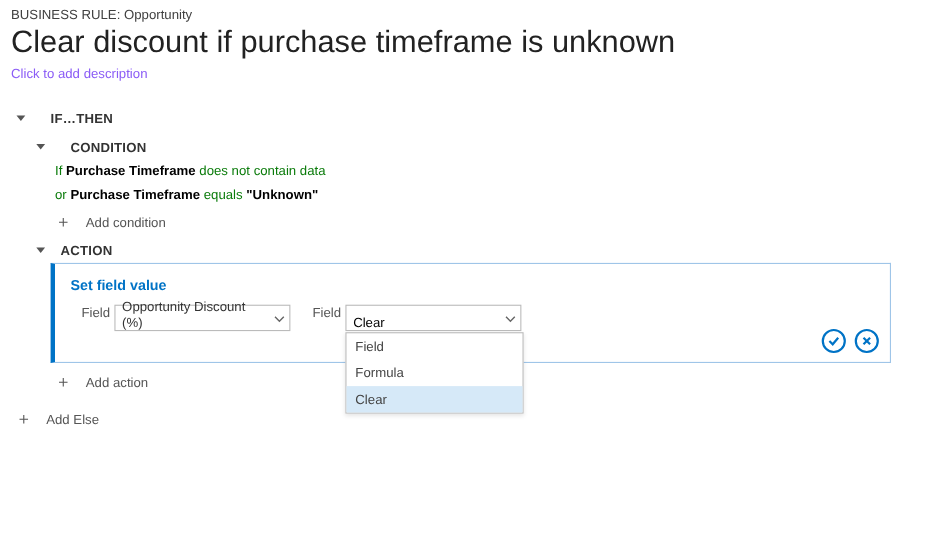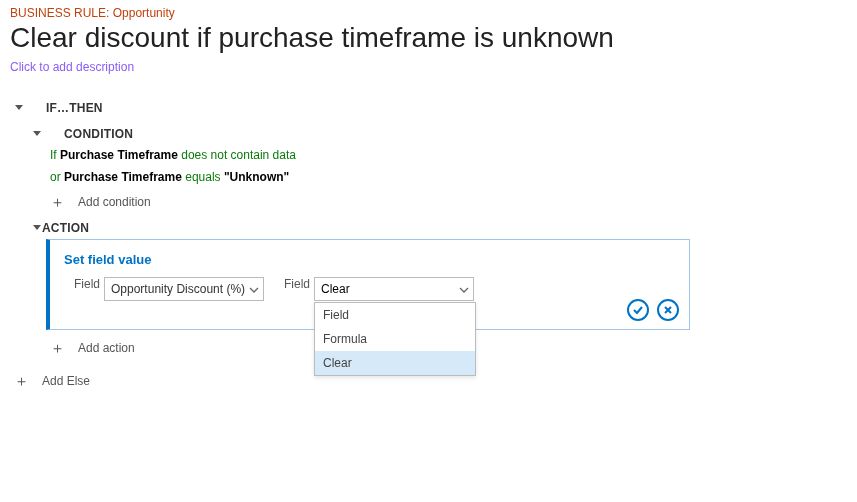--- a/index.html
+++ b/index.html
@@ -8,21 +8,21 @@
     font-size: 13px;
     color: #333;
     background: #fff;
     width: 857px;
     height: 502px;
     padding: 6px 10px;
     position: relative;
   }
   .breadcrumb {
     font-size: 12px;
-    color: #c2410c;
+    color: #404040;
     margin-bottom: 2px;
   }
   .page-title {
     font-size: 28px;
     font-weight: 300;
     color: #222;
     margin-bottom: 6px;
   }
   .description {
     font-size: 12px;
@@ -51,41 +51,41 @@
   .cond-line .bold { font-weight:600; color:#000000; }
   .add-row {
     display:flex; align-items:center; gap:14px;
     font-size:12px; color:#555; padding:6px 0; margin-left:40px;
     cursor:pointer;
   }
   .add-row.lvl0m { margin-left: 4px; }
   .plus { width:14px; text-align:center; font-size:15px; color:#555; line-height:1; }
   
   .action-header-row {
-    display:flex; align-items:center; gap:0; margin-left:22px;
+    display:flex; align-items:center; gap:13px; margin-left:22px;
     margin-top:6px;
   }
   .action-panel {
     margin-left: 36px;
     margin-top: 4px;
     border: 1px solid #9fc5e8;
     border-left: 4px solid #0073c6;
     padding: 12px 14px 28px 14px;
     position: relative;
-    width: 644px;
+    width: 764px;
   }
   .panel-title { color:#0073c6; font-size:13px; font-weight:600; margin-bottom:10px; }
   .fields-row { display:flex; gap:20px; }
   .field-col { display:flex; gap:4px; }
   .field-label { font-size:12px; color:#555; }
   .combo {
     position: relative;
-    display:flex; align-items:center;
+    display:flex; align-items:flex-end;
     border:1px solid #bbb;
-    height:24px; padding: 0 4px 0 6px;
+    height:24px; padding: 0 18px 0 6px;
     font-size:12px; background:#fff; cursor:pointer;
     width:160px;
   }
   .combo .caret {
     position:absolute; right:4px; top:50%; transform:translateY(-50%);
     width:10px; height:10px;
   }
   .combo input {
     border:none; outline:none; width:100%; font-size:12px; font-family:inherit;
     padding:0;

